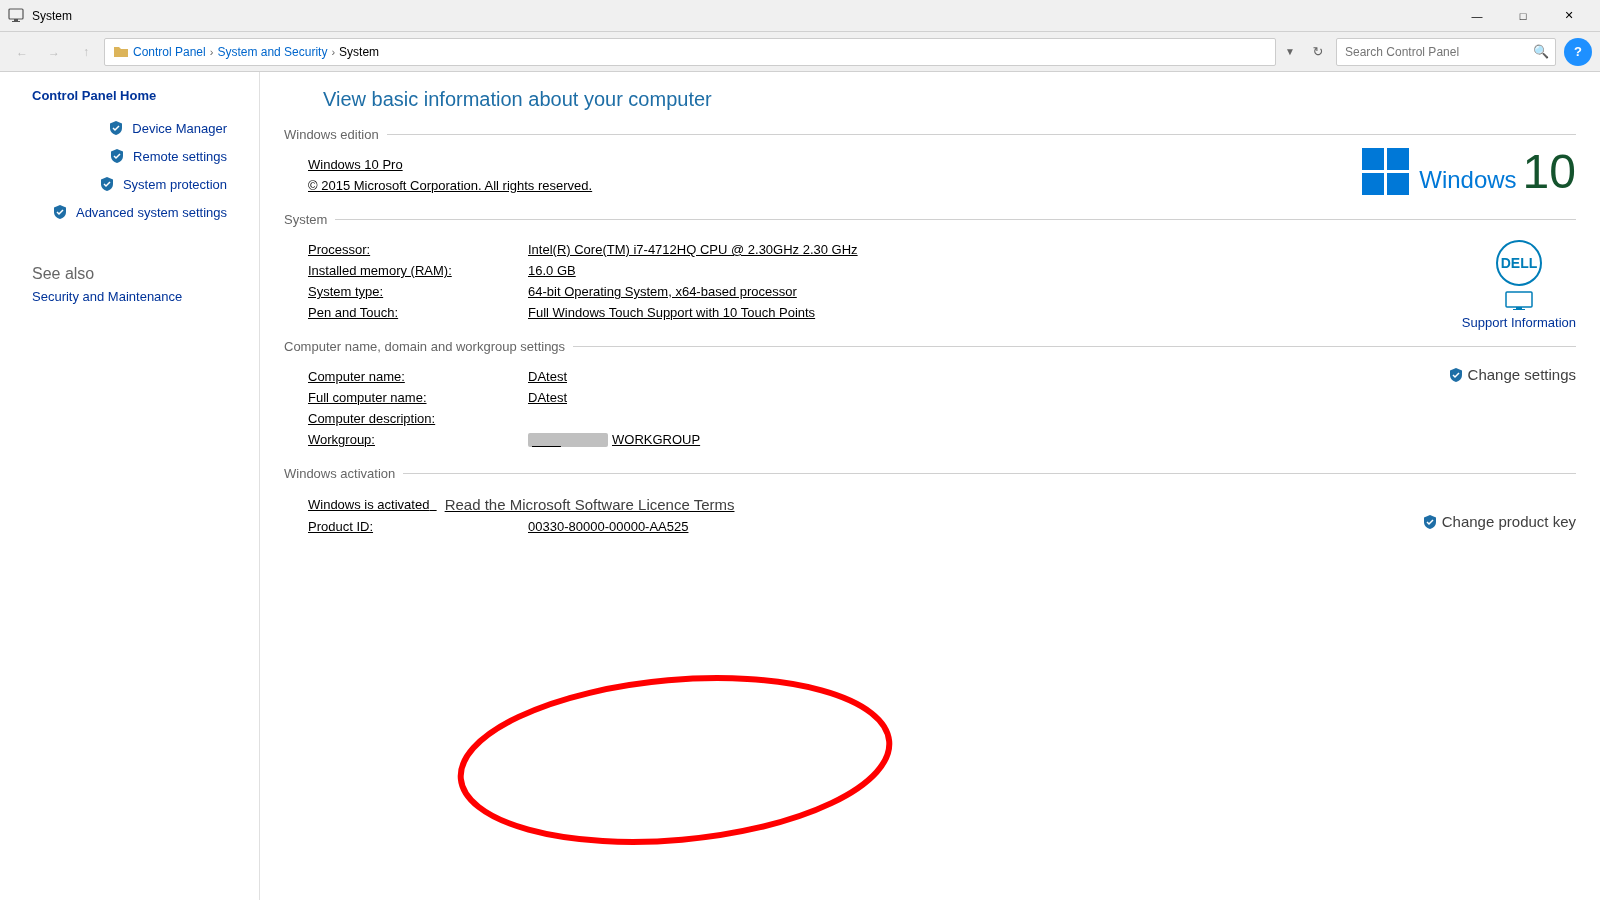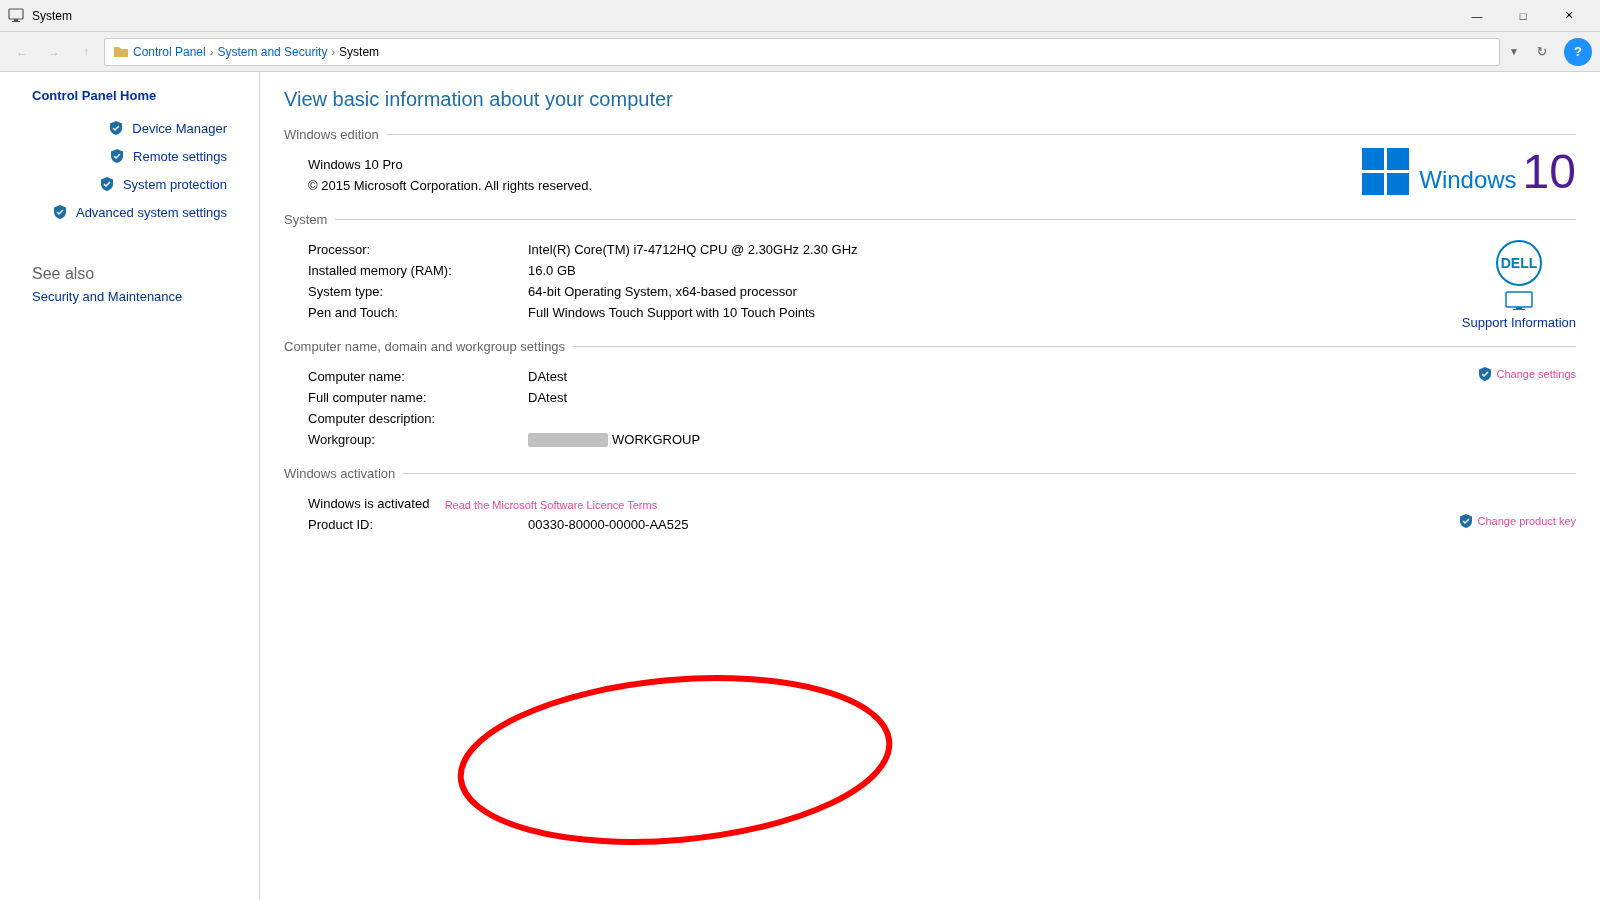--- a/index.html
+++ b/index.html
@@ -179,20 +179,21 @@
       flex: 1;
       padding: 16px 24px;
       overflow-y: auto;
       position: relative;
     }
     .page-title {
       font-size: 20px;
       font-weight: 300;
       color: #1e6ea6;
       margin-bottom: 16px;
+      margin-left: 39px;
     }
 
     
     .section {
       margin-bottom: 16px;
     }
     .section-header {
       display: flex;
       align-items: center;
       gap: 8px;
@@ -205,46 +206,47 @@
     }
     .section-line {
       flex: 1;
       height: 1px;
       background: #d0d0d0;
     }
 
     
     .info-row {
       display: flex;
-      align-items: flex-end;
+      align-items: center;
       padding: 3px 0 3px 24px;
       gap: 0;
+      text-decoration: underline;
     }
     .info-label {
       width: 220px;
       flex-shrink: 0;
       color: #000;
       font-size: 13px;
     }
     .info-value {
       color: #000;
       font-size: 13px;
     }
     .support-link {
       color: #003399;
       font-size: 13px;
       cursor: pointer;
       text-align: center;
     }
 
     
     .link-text {
-      color: #ec4899;
+      color: #404040;
       cursor: pointer;
-      font-size: 11px;
+      font-size: 15px;
     }
 
     
     .blurred-value {
       background: #c0c0c0;
       color: transparent;
       border-radius: 2px;
       padding: 0 4px;
       margin-right: 4px;
       display: inline-block;
@@ -285,20 +287,24 @@
         <path d="M1 3h5l2 2h7v8H1z" fill="#DCB45A"></path>
       </svg>
     <span class="breadcrumb-item link">Control Panel</span>
     <span class="breadcrumb-sep">›</span>
     <span class="breadcrumb-item link">System and Security</span>
     <span class="breadcrumb-sep">›</span>
     <span class="breadcrumb-item current">System</span>
   </div>
   <button class="dropdown-btn">▼</button>
   <button class="refresh-btn">↻</button>
+  <div class="search-box">
+    <input class="search-input" type="text" placeholder="Search Control Panel" style="">
+    <button class="search-icon-btn">🔍</button>
+  </div>
   <button class="help-btn">?</button>
 </div>
 
 <div class="main-layout">
 
   <div class="sidebar">
     <div class="sidebar-title">Control Panel Home</div>
     <nav class="sidebar-nav">
       <div class="sidebar-item">
         <svg class="shield-icon" viewBox="0 0 16 16" width="16" height="16">
@@ -355,21 +361,21 @@
 
         <div style="position: absolute; right: 0; top: -10px; display: flex; align-items: center; gap: 10px;">
           <div style="display: grid; grid-template-columns: 1fr 1fr; gap: 3px;">
             <div style="width: 22px; height: 22px; background: #0078d7;"></div>
             <div style="width: 22px; height: 22px; background: #0078d7;"></div>
             <div style="width: 22px; height: 22px; background: #0078d7;"></div>
             <div style="width: 22px; height: 22px; background: #0078d7;"></div>
           </div>
           <div style="display: flex; align-items: baseline; gap: 6px;">
             <span style="font-size: 24px; font-weight: 300; color: #0078d7;">Windows</span>
-            <span style="font-size: 48px; font-weight: 200; color: #4c1d95; text-align: right;">10</span>
+            <span style="font-size: 48px; font-weight: 200; color: #14532d; text-align: right;">10</span>
           </div>
         </div>
       </div>
     </div>
 
     <div class="section">
       <div class="section-header">
         <span class="section-title">System</span>
         <div class="section-line"></div>
       </div>

